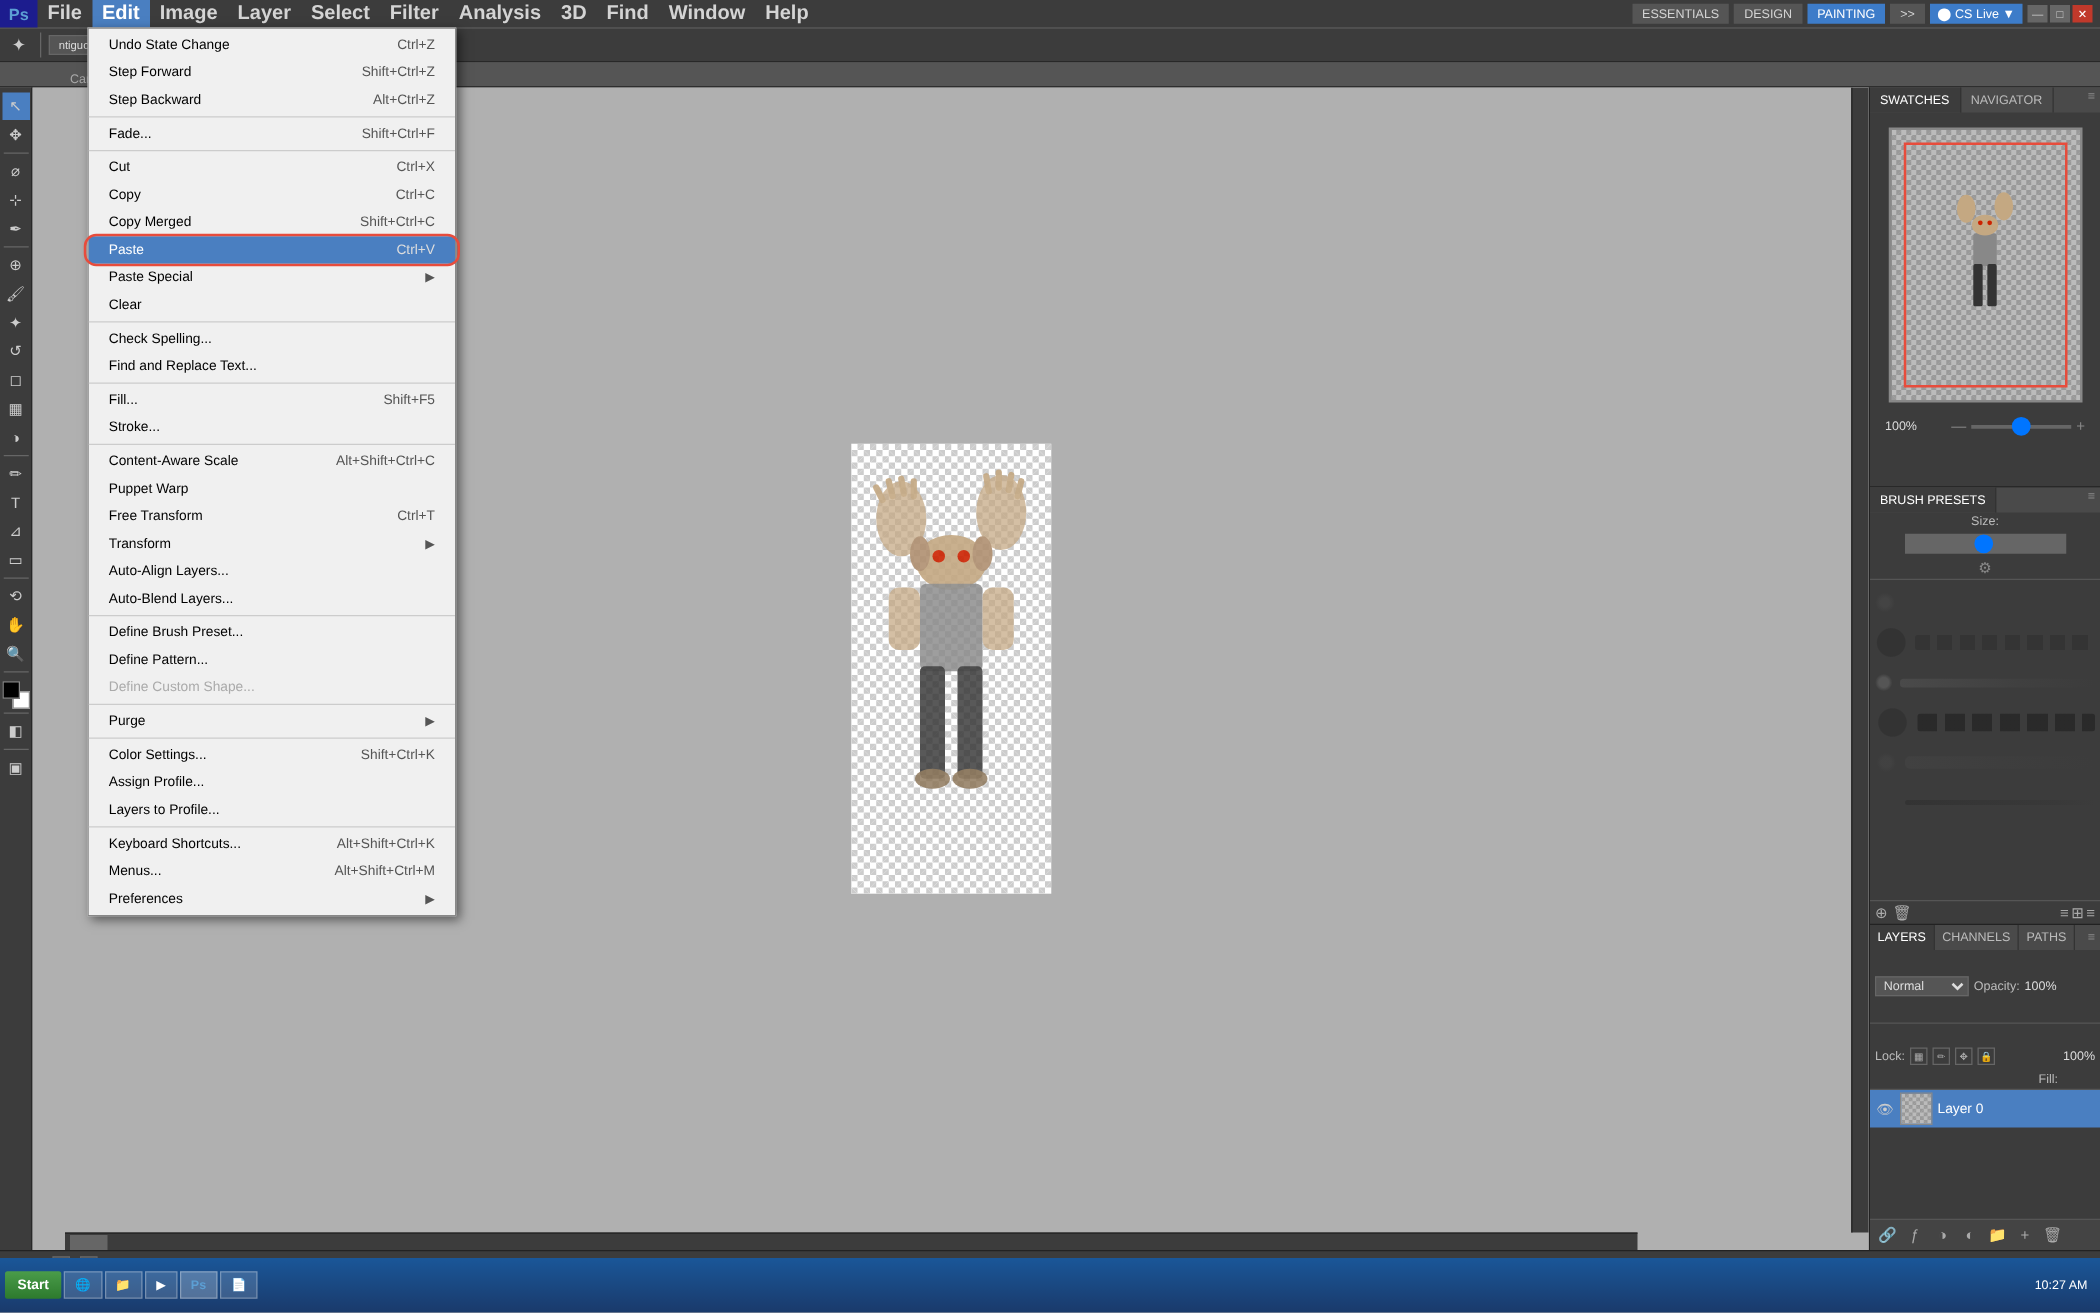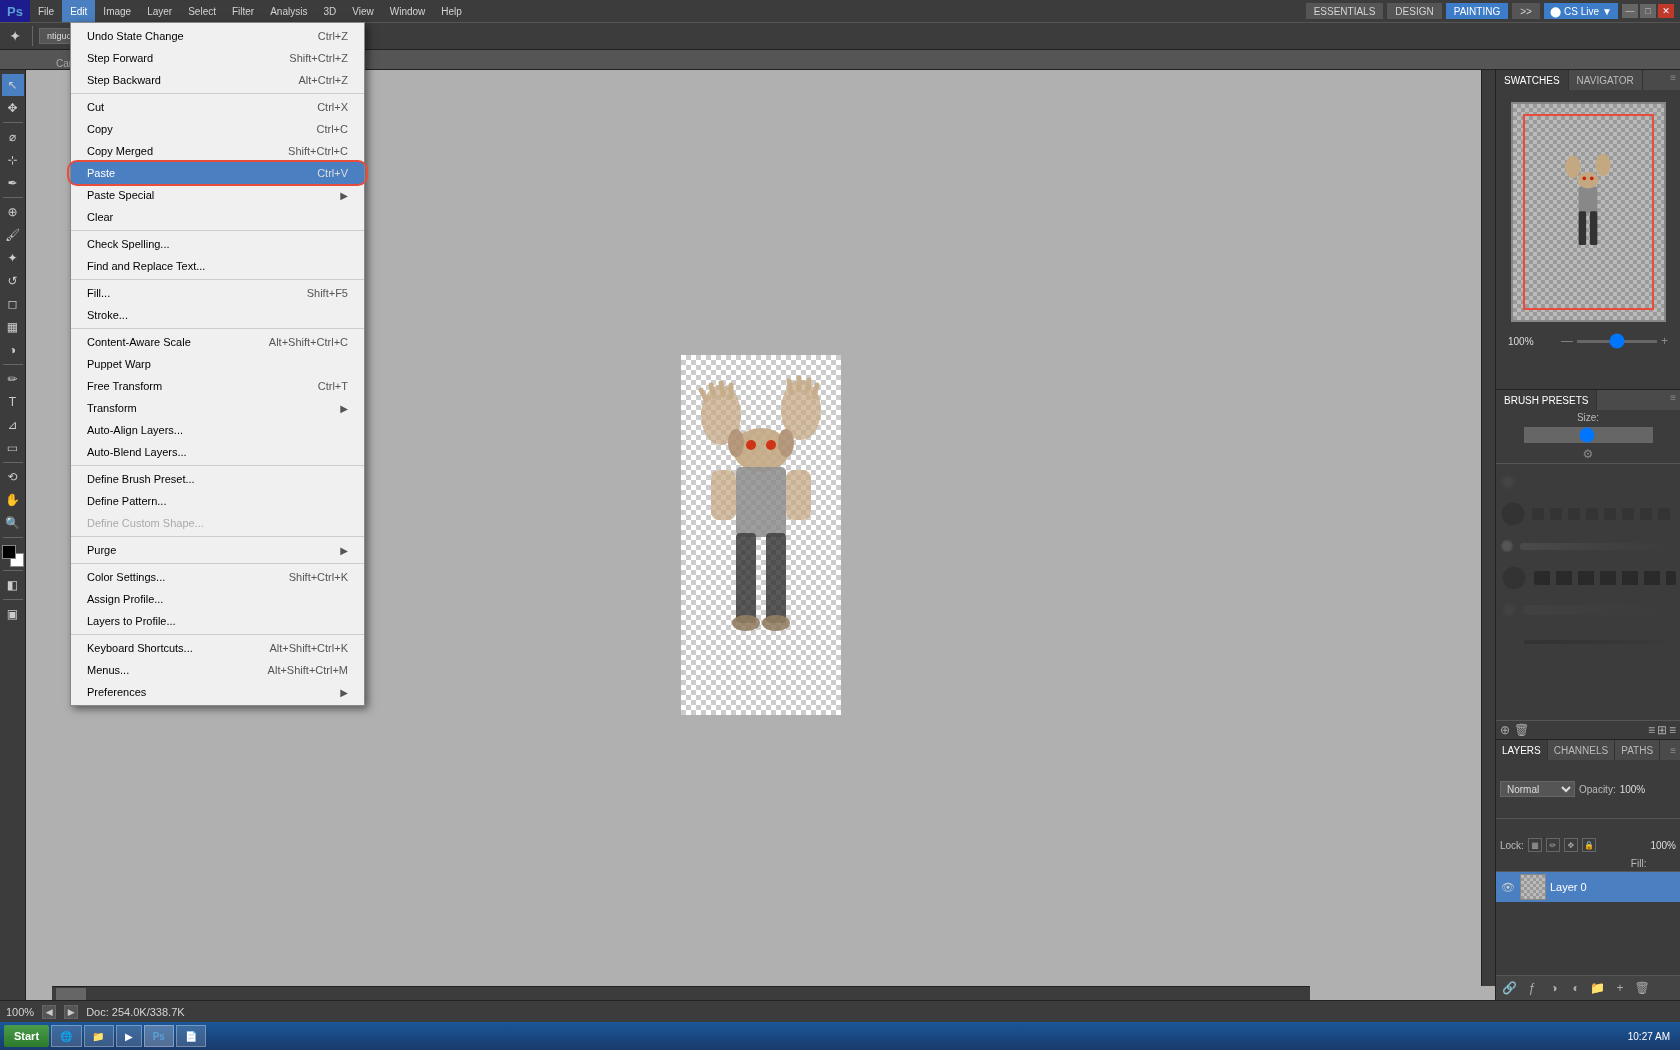--- a/index.html
+++ b/index.html
@@ -39,22 +39,23 @@
       display: flex;
       align-items: center;
       height: 100%;
     }
     .menu-item {
       padding: 0 8px;
       height: 100%;
       display: flex;
       align-items: center;
       color: #d4d4d4;
-      font-size: 10px;
-      cursor: pointer;
+      font-size: 16px;
+      cursor: pointer;
+      font-weight: bold;
     }
     .menu-item:hover, .menu-item.active {
       background: #555;
     }
     .menu-item.active {
       background: #4a7fc1;
       color: white;
     }
     .top-right-controls {
       margin-left: auto;
@@ -592,21 +593,21 @@
       justify-content: center;
     }
     .status-doc-info {
       color: #d4d4d4;
       font-size: 11px;
     }
 
     
     #taskbar {
       width: 100%;
-      height: 28px;
+      height: 44px;
       background: linear-gradient(to bottom, #1a5799, #1a3a6b);
       display: flex;
       align-items: center;
       position: fixed;
       bottom: 0;
       left: 0;
       gap: 2px;
       padding: 0 4px;
     }
     .start-btn {
@@ -698,21 +699,21 @@
   <div class="ps-logo">Ps</div>
   <div class="menu-items">
     <div class="menu-item">File</div>
     <div class="menu-item active">Edit</div>
     <div class="menu-item">Image</div>
     <div class="menu-item">Layer</div>
     <div class="menu-item">Select</div>
     <div class="menu-item">Filter</div>
     <div class="menu-item">Analysis</div>
     <div class="menu-item">3D</div>
-    <div class="menu-item">View</div>
+    <div class="menu-item">Find</div>
     <div class="menu-item">Window</div>
     <div class="menu-item">Help</div>
   </div>
   <div class="top-right-controls">
     <button class="workspace-btn">ESSENTIALS</button>
     <button class="workspace-btn">DESIGN</button>
     <button class="workspace-btn active">PAINTING</button>
     <button class="workspace-btn">&gt;&gt;</button>
     <button class="cs-live">
       <span>⬤</span>
@@ -1008,20 +1009,26 @@
     <div class="menu-row">
       <span class="menu-row-label">Step Forward</span>
       <span class="menu-row-shortcut">Shift+Ctrl+Z</span>
     </div>
     <div class="menu-row">
       <span class="menu-row-label">Step Backward</span>
       <span class="menu-row-shortcut">Alt+Ctrl+Z</span>
     </div>
   </div>
 
+  <div class="menu-section">
+    <div class="menu-row">
+      <span class="menu-row-label">Fade...</span>
+      <span class="menu-row-shortcut">Shift+Ctrl+F</span>
+    </div>
+  </div>
 
   <div class="menu-section">
     <div class="menu-row">
       <span class="menu-row-label">Cut</span>
       <span class="menu-row-shortcut">Ctrl+X</span>
     </div>
     <div class="menu-row">
       <span class="menu-row-label">Copy</span>
       <span class="menu-row-shortcut">Ctrl+C</span>
     </div>

